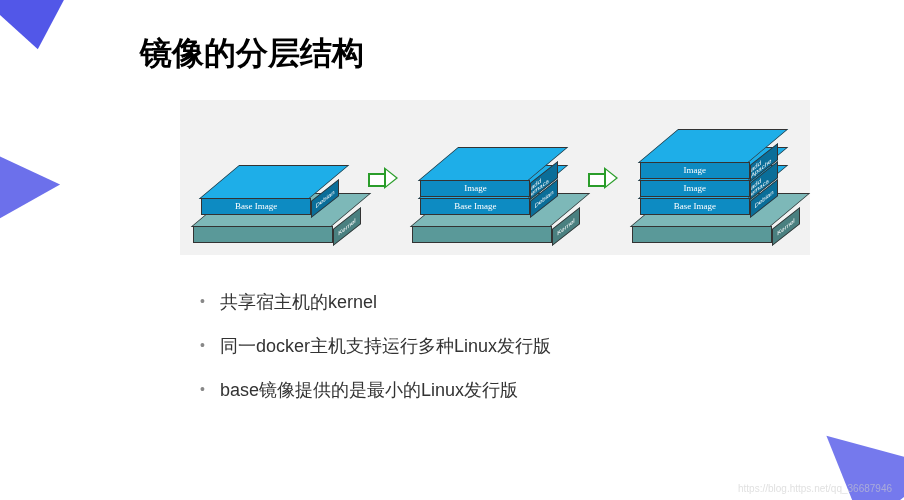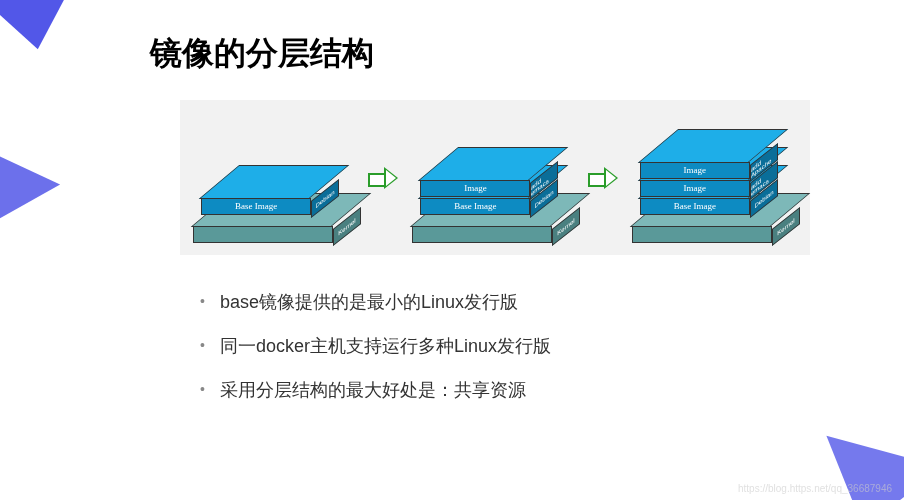--- a/index.html
+++ b/index.html
@@ -1,20 +1,20 @@
 <!DOCTYPE html>
 <html><head>
 <meta charset="utf-8">
 <style>
 *{margin:0;padding:0;box-sizing:border-box}
 body{width:904px;height:500px;background:#fff;font-family:"Microsoft YaHei",Arial,sans-serif;position:relative;overflow:hidden}
 .tri-tl{position:absolute;top:-40px;left:-40px;width:0;height:0;border-left:70px solid transparent;border-right:70px solid transparent;border-top:90px solid #5257e8;transform:rotate(-10deg)}
 .tri-ml{position:absolute;top:160px;left:-50px;width:0;height:0;border-left:50px solid transparent;border-right:50px solid transparent;border-top:70px solid #5257e8;transform:rotate(25deg);opacity:.85}
 .tri-br{position:absolute;bottom:-30px;right:-30px;width:0;height:0;border-left:60px solid transparent;border-right:60px solid transparent;border-top:80px solid #5257e8;transform:rotate(15deg);opacity:.8}
-.title{position:absolute;top:32px;left:150px;font-size:32px;font-weight:900;color:#000}
+.title{position:absolute;top:32px;left:140px;font-size:32px;font-weight:900;color:#000}
 .diagram{position:absolute;top:100px;left:180px;width:630px;height:155px;background:#f2f2f2;display:flex;align-items:center;justify-content:space-around;padding:0 8px}
 .stack{position:relative;width:165px;height:130px}
 .arrow{width:34px;height:22px;position:relative}
 .arrow::before{content:"";position:absolute;left:0;top:6px;width:16px;height:10px;border:2px solid #2a9d2a;border-right:none;background:#fff}
 .arrow::after{content:"";position:absolute;left:16px;top:0;width:0;height:0;border-top:11px solid transparent;border-bottom:11px solid transparent;border-left:14px solid #2a9d2a}
 .arrow-inner{position:absolute;left:18px;top:3px;width:0;height:0;border-top:8px solid transparent;border-bottom:8px solid transparent;border-left:10px solid #fff;z-index:1}
 .bullets{position:absolute;top:290px;left:200px;list-style:none}
 .bullets li{font-size:18px;color:#333;margin-bottom:20px;position:relative;padding-left:20px}
 .bullets li::before{content:"•";position:absolute;left:0;color:#888;font-size:14px;top:3px}
 .wm{position:absolute;bottom:6px;right:12px;font-size:10px;color:#ccc;opacity:.6}
@@ -104,18 +104,18 @@
         <div style="position: absolute; left: 0px; bottom: 64px; width: 100%;">
           <div style="position: absolute; left: 18px; bottom: 16px; width: 110px; height: 34px; transform: skewX(-50deg); background: rgb(30, 174, 232); border: 1px solid rgb(51, 51, 51);"></div>
           <div style="position: absolute; left: 0px; bottom: 0px; width: 110px; height: 17px; background: rgb(13, 139, 194); border: 1px solid rgb(51, 51, 51); color: rgb(255, 255, 255); font-size: 9px; display: flex; align-items: center; justify-content: center; font-family: serif;">Image</div>
           <div style="position: absolute; left: 110px; bottom: 8px; width: 28px; height: 17px; transform: skewY(-38deg); background: rgb(10, 110, 153); border: 1px solid rgb(51, 51, 51); color: rgb(255, 255, 255); font-size: 6px; display: flex; align-items: center; justify-content: center;">add Apache</div>
         </div>
       </div>
     </div>
 </div>
 
 <ul class="bullets">
+  <li>共享宿主机的kernel</li>
+  <li>同一docker主机支持运行多种Linux发行版</li>
   <li>base镜像提供的是最小的Linux发行版</li>
-  <li>同一docker主机支持运行多种Linux发行版</li>
-  <li>采用分层结构的最大好处是：共享资源</li>
 </ul>
 
 <div class="wm">https://blog.https.net/qq_36687946</div>
 
 </body></html>

